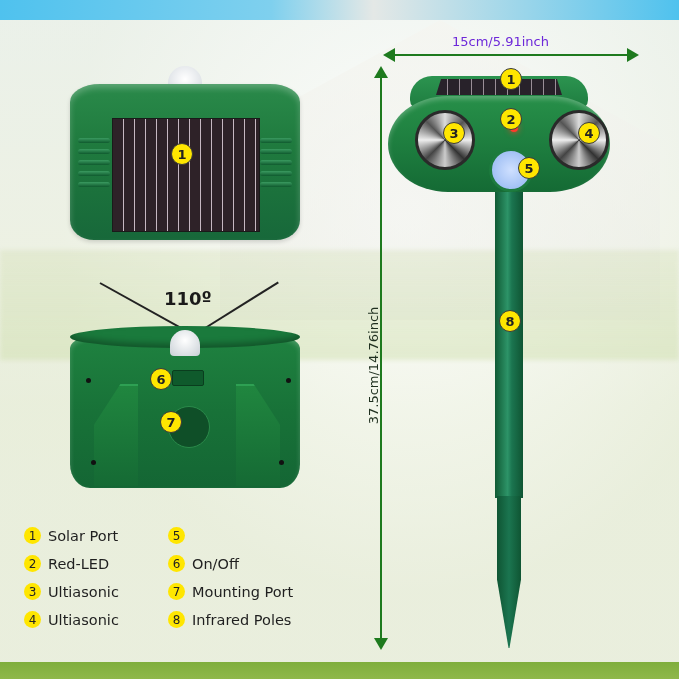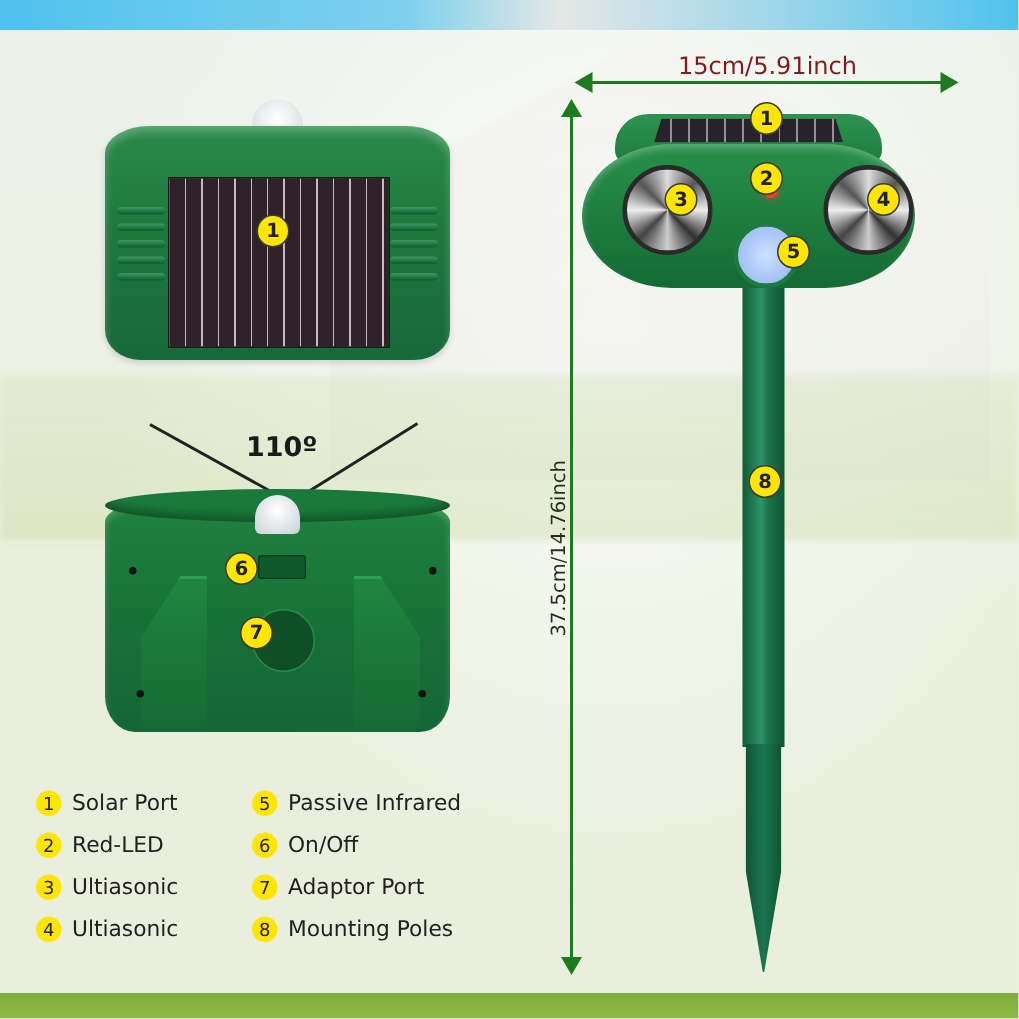--- a/index.html
+++ b/index.html
@@ -34,21 +34,21 @@
     }
 
     
     .dim-h { position: absolute; left: 385px; top: 54px; width: 252px; height: 2px; background: #1e7a1e; }
     .dim-h::before, .dim-h::after {
       content: ""; position: absolute; top: -6px; border-top: 7px solid transparent; border-bottom: 7px solid transparent;
     }
     .dim-h::before { left: -2px; border-right: 12px solid #1e7a1e; }
     .dim-h::after { right: -2px; border-left: 12px solid #1e7a1e; }
     .dim-h-label {
-      position: absolute; left: 452px; top: 34px; font-size: 16px; color: #7f1d1d;
+      position: absolute; left: 452px; top: 34px; font-size: 13px; color: #6d28d9;
     }
     .dim-v { position: absolute; left: 380px; top: 68px; width: 2px; height: 580px; background: #1e7a1e; }
     .dim-v::before, .dim-v::after {
       content: ""; position: absolute; left: -6px; border-left: 7px solid transparent; border-right: 7px solid transparent;
     }
     .dim-v::before { top: -2px; border-bottom: 12px solid #1e7a1e; }
     .dim-v::after { bottom: -2px; border-top: 12px solid #1e7a1e; }
     .dim-v-label {
       position: absolute; left: 298px; top: 358px; font-size: 13px; color: #1f2f1f;
       transform: rotate(-90deg); transform-origin: center; white-space: nowrap; width: 150px; text-align: center;
@@ -251,28 +251,27 @@
       <span>Ultiasonic</span>
     </div>
     <div class="legend-item" style="top:84px;">
       <span class="badge flat">4</span>
       <span>Ultiasonic</span>
     </div>
   </div>
   <div class="legend-col" style="left:144px;">
     <div class="legend-item" style="top:0;">
       <span class="badge flat">5</span>
-      <span>Passive Infrared</span>
     </div>
     <div class="legend-item" style="top:28px;">
       <span class="badge flat">6</span>
       <span>On/Off</span>
     </div>
     <div class="legend-item" style="top:56px;">
       <span class="badge flat">7</span>
-      <span>Adaptor Port</span>
+      <span>Mounting Port</span>
     </div>
     <div class="legend-item" style="top:84px;">
       <span class="badge flat">8</span>
-      <span>Mounting Poles</span>
+      <span>Infrared Poles</span>
     </div>
   </div>
 </div>
 
 </body></html>

